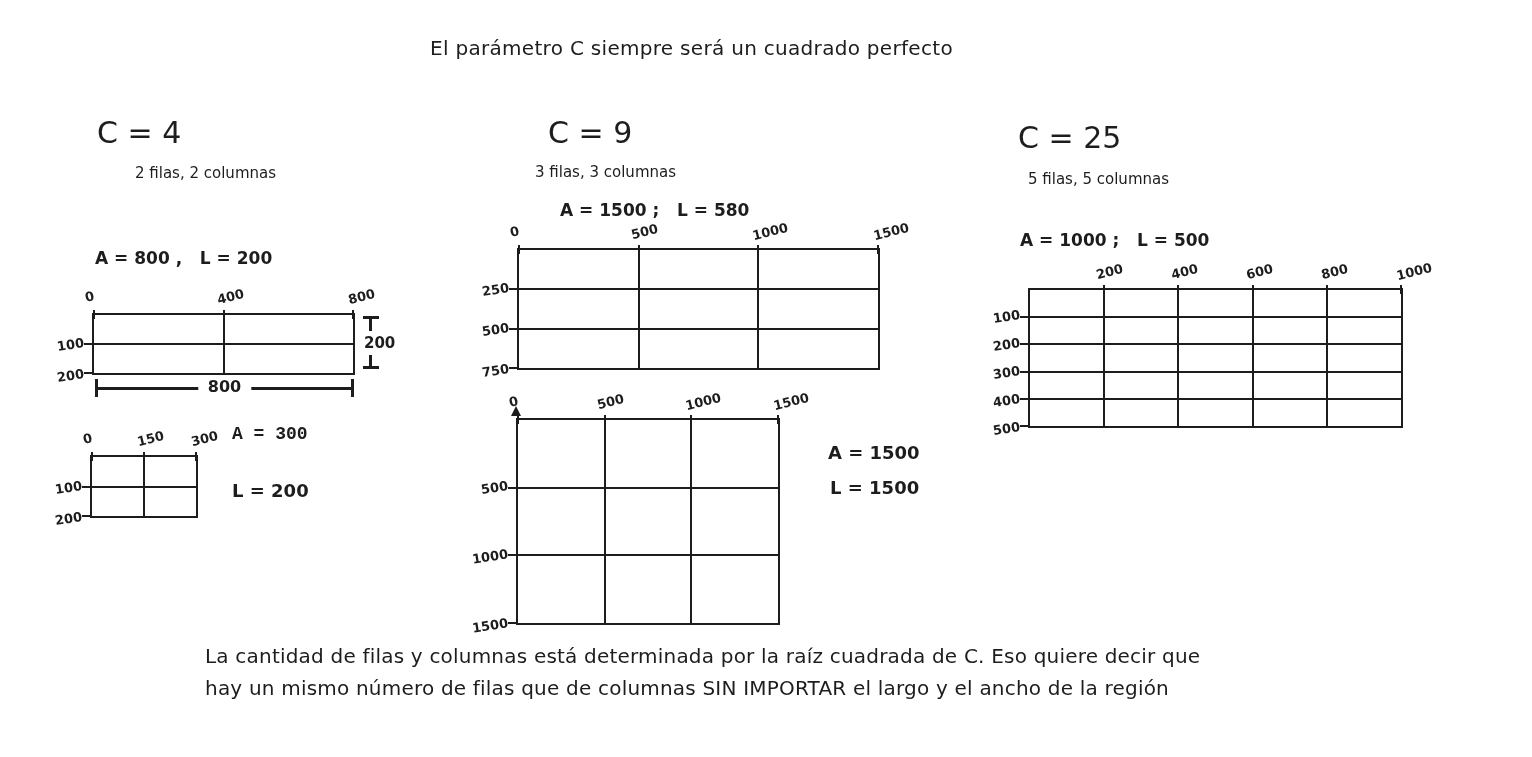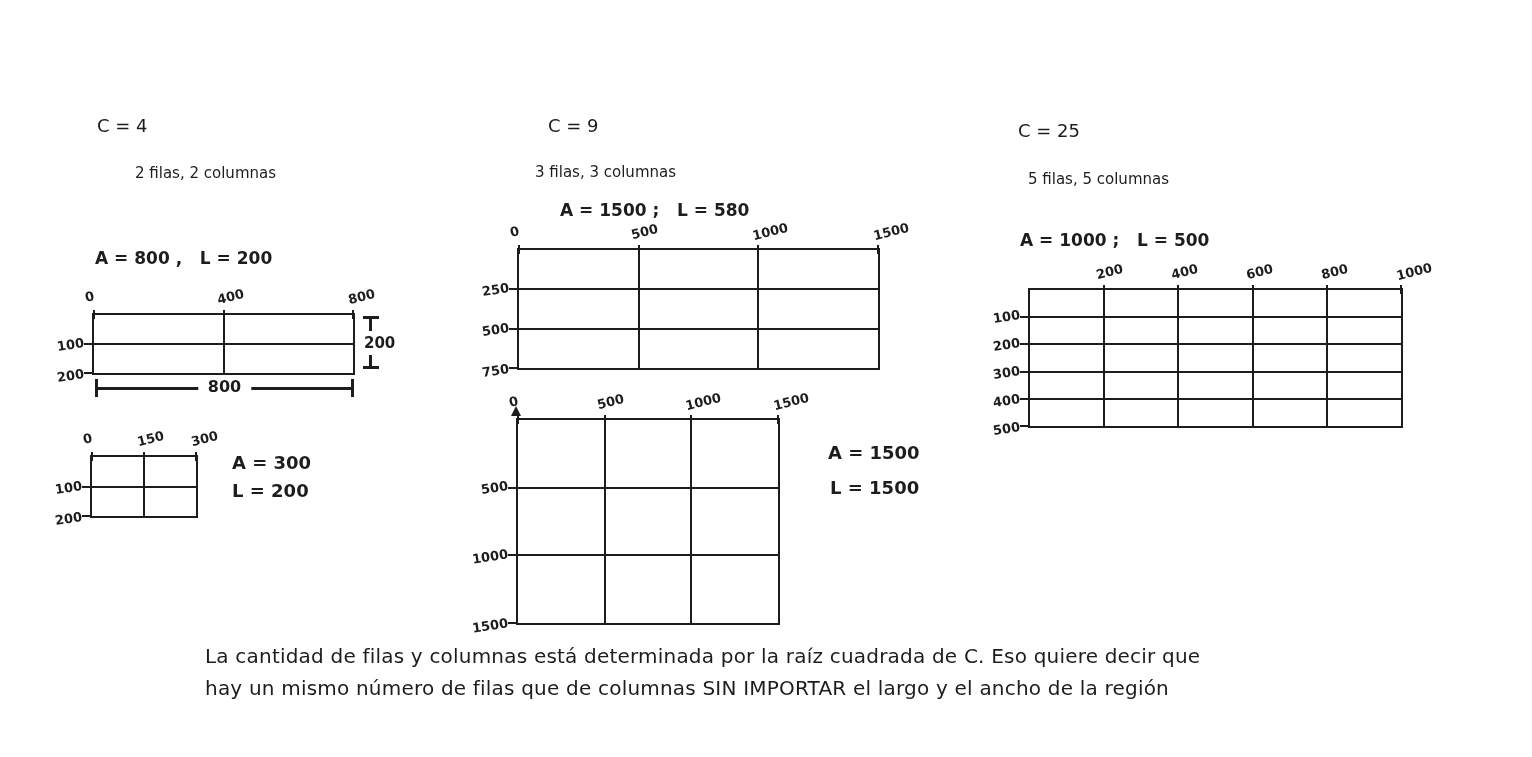--- a/index.html
+++ b/index.html
@@ -9,21 +9,21 @@
     width:1532px; height:757px; position:relative;
     background:var(--paper);
     font-family:"DejaVu Sans", sans-serif;
     color:var(--ink);
     overflow:hidden;
   }
   #canvas{ position:absolute; inset:0; }
 
   .hand{ position:absolute; color:var(--ink); white-space:pre; }
   .title{ font-size:20px; letter-spacing:.3px; }
-  .heading{ font-size:18px; }
+  .heading{ font-size:30px; }
   .subheading{ font-size:15px; }
   .params{ font-size:17px; font-weight:bold; }
   .annot{ font-size:18px; font-weight:bold; }
   .footer{ font-size:20px; letter-spacing:.2px; }
 
   
   .grid-box{ position:absolute; border:2px solid var(--ink); }
   .gl.v{ position:absolute; top:0; bottom:0; width:2px; margin-left:-1px; background:var(--ink); }
   .gl.h{ position:absolute; left:0; right:0; height:2px; margin-top:-1px; background:var(--ink); }
   .tick.tx{ position:absolute; top:-5px; height:9px; width:2px; margin-left:-1px; background:var(--ink); }
@@ -50,38 +50,39 @@
           border-bottom:10px solid var(--ink); }
 
   
   #page-title   { left:430px;  top:36px;  }
   #footer-1     { left:205px;  top:644px; }
   #footer-2     { left:205px;  top:676px; }
 
   #c4-heading   { left:97px;   top:115px; }
   #c4-sub       { left:135px;  top:164px; }
   #c4-params    { left:95px;   top:248px; }
-  #c4-area      { left:232px;  top:452px; }
+  #c4-area      { left:232px;  top:424px;font-family:Liberation Mono, monospace; }
   #c4-length    { left:232px;  top:480px; }
 
   #c9-heading   { left:548px;  top:115px; }
   #c9-sub       { left:535px;  top:163px; }
   #c9-params    { left:560px;  top:200px; }
   #c9-area      { left:828px;  top:442px; }
   #c9-length    { left:830px;  top:477px; }
 
   #c25-heading  { left:1018px; top:120px; }
   #c25-sub      { left:1028px; top:170px; }
   #c25-params   { left:1020px; top:230px; }
 </style>
 </head>
 <body>
 
 <div id="canvas">
 
+  <div id="page-title" class="hand title">El parámetro C siempre será un cuadrado perfecto</div>
 
   <div id="c4-heading" class="hand heading">C = 4</div>
   <div id="c4-sub" class="hand subheading">2 filas, 2 columnas</div>
   <div id="c4-params" class="hand params">A = 800 ,   L = 200</div>
 
   <div class="dim-w">
     <span class="dim-label">800</span>
   </div>
   <div class="dim-v">
     <span class="dim-label">200</span>

